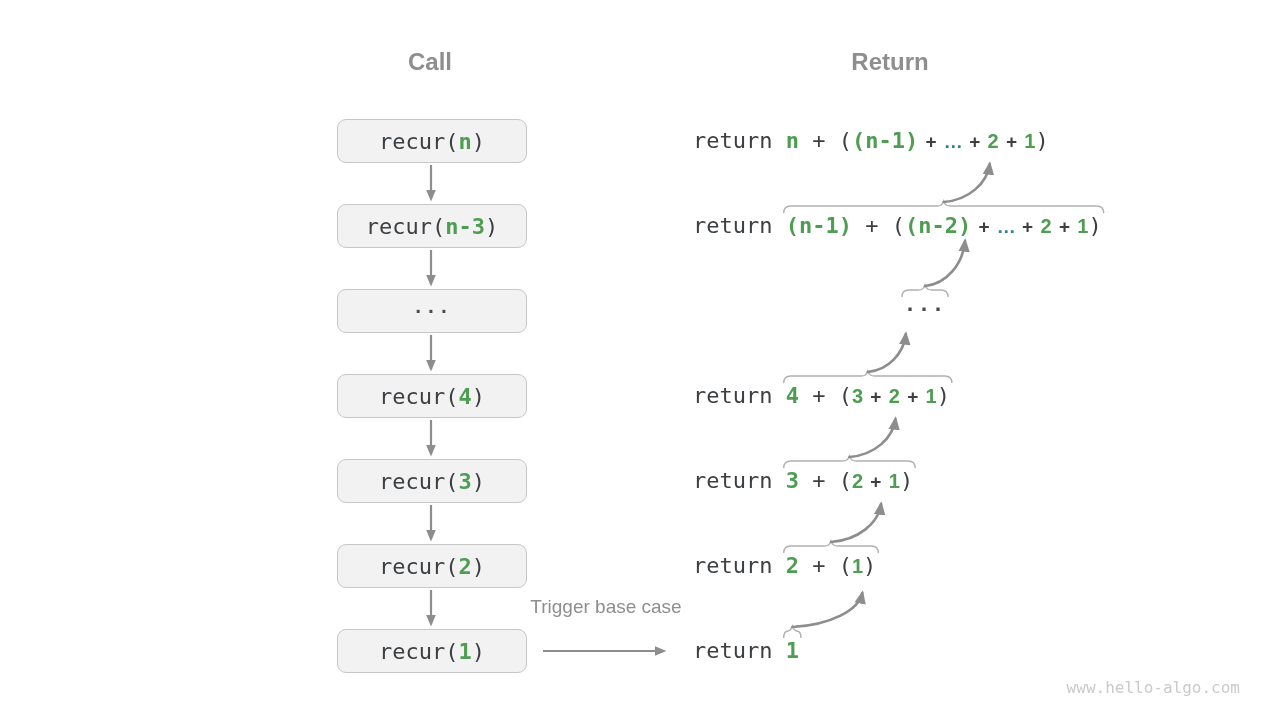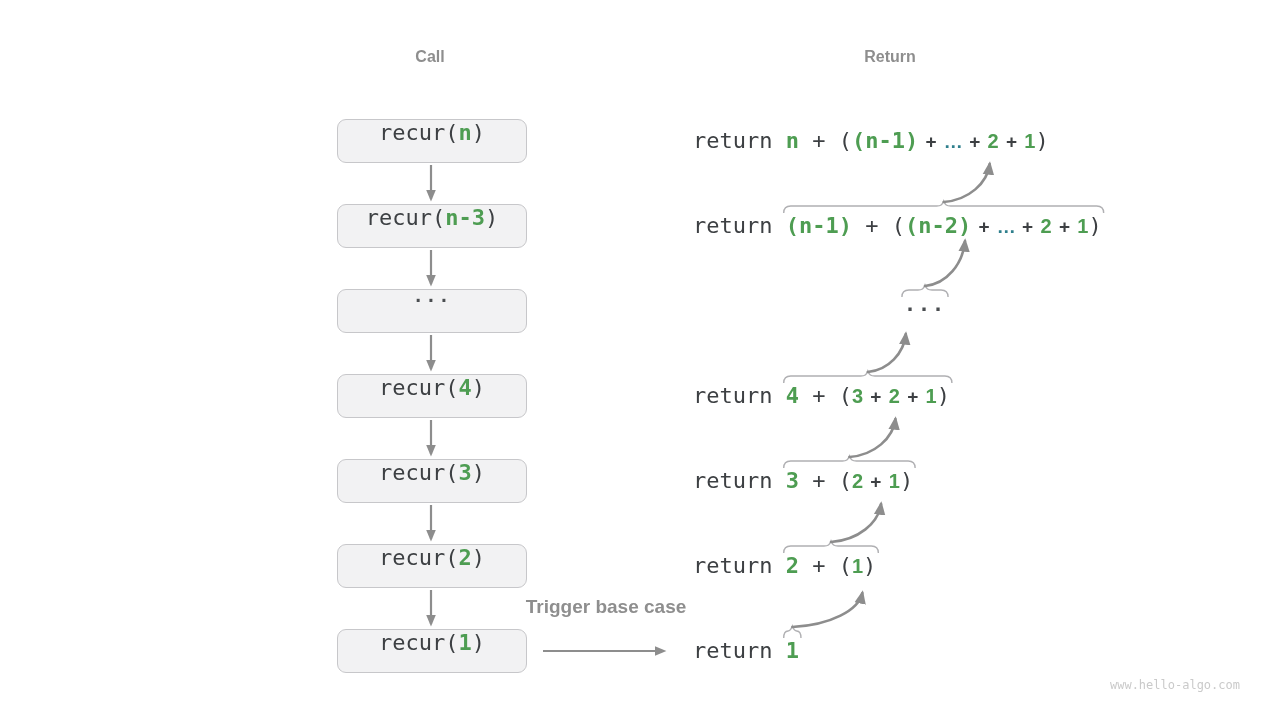--- a/index.html
+++ b/index.html
@@ -9,29 +9,29 @@
     --dots:#4a4d50;
   }
   html,body{margin:0;padding:0;background:#fff;}
   #stage{
     position:relative;width:1280px;height:720px;background:#ffffff;
     overflow:hidden;font-family:"DejaVu Sans Mono",monospace;
   }
   .hdr{
     position:absolute;transform:translateX(-50%);
     font-family:"Liberation Sans",sans-serif;font-weight:bold;
-    font-size:16px;color:var(--label);top:48px;
+    font-size:24px;color:var(--label);top:48px;
   }
   #hdr-call{left:430px;}
   #hdr-return{left:890px;}
   .call-box{
     position:absolute;left:337px;width:190px;height:44px;
     box-sizing:border-box;background:var(--box-fill);
     border:1.6px solid var(--box-border);border-radius:9px;
-    display:flex;justify-content:center;
+    display:flex;align-items:center;justify-content:center;
     white-space:pre;
   }
   .ret-line{
     position:absolute;left:693px;display:flex;align-items:baseline;
     white-space:pre;line-height:26px;
   }
   .expr{display:inline-flex;align-items:baseline;white-space:pre;}
   .seg-mono{font-family:"DejaVu Sans Mono",monospace;font-size:22px;color:var(--ink);}
   .seg-green{font-family:"DejaVu Sans Mono",monospace;font-size:22px;font-weight:bold;color:var(--green);}
   .seg-sans{font-family:"Liberation Sans",sans-serif;font-size:19px;font-weight:bold;color:var(--ink);padding:0 2px;}
@@ -41,26 +41,26 @@
     position:absolute;transform:translateX(-50%);
     font-family:"DejaVu Sans Mono",monospace;font-weight:bold;
     font-size:20px;color:var(--dots);letter-spacing:2px;
   }
   .box-ellipsis{
     font-family:"DejaVu Sans Mono",monospace;font-weight:bold;
     font-size:18px;color:var(--dots);letter-spacing:2px;
   }
   .trigger{
     position:absolute;left:606px;top:596px;transform:translateX(-50%);
-    font-family:"Liberation Sans",sans-serif;font-weight:bold;
+    font-family:"Liberation Sans",sans-serif;font-weight:normal;
     font-size:19px;color:var(--label);white-space:nowrap;
   }
   .watermark{
     position:absolute;right:40px;top:678px;
-    font-family:"DejaVu Sans Mono",monospace;font-size:12px;
+    font-family:"DejaVu Sans Mono",monospace;font-size:16px;
     color:var(--watermark);
   }
   #overlay{position:absolute;left:0;top:0;width:1280px;height:720px;pointer-events:none;}
 </style>
 </head>
 <body>
 
 <div id="stage">
   <div class="hdr" id="hdr-call">Call</div>
   <div class="hdr" id="hdr-return">Return</div>

